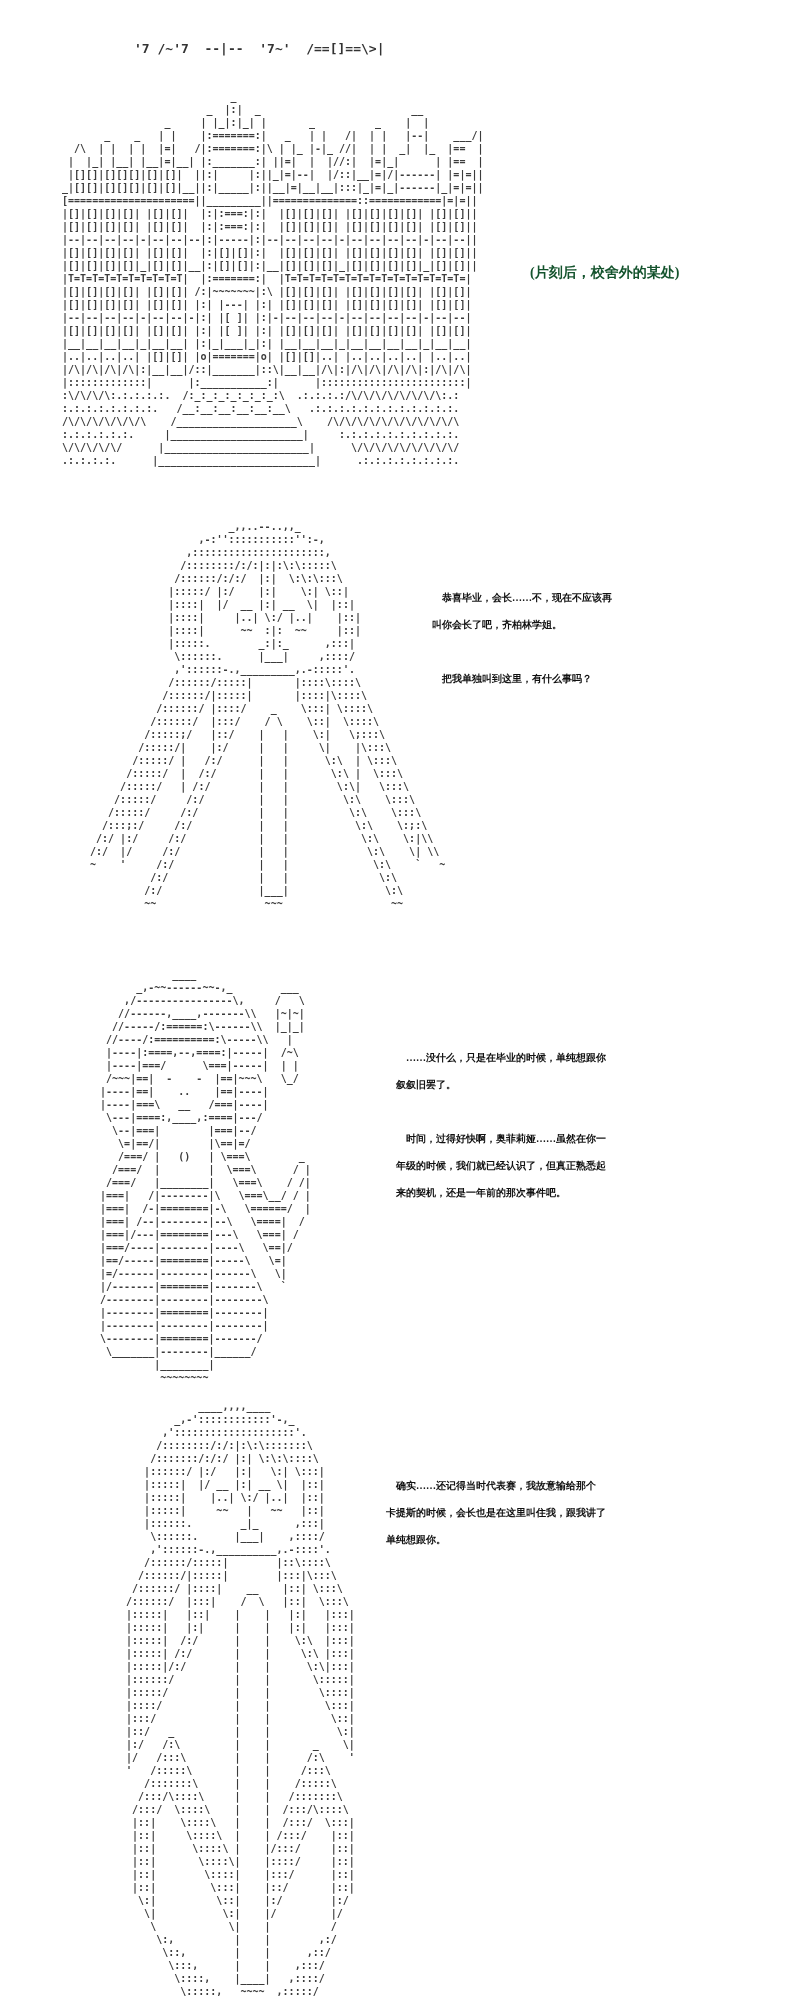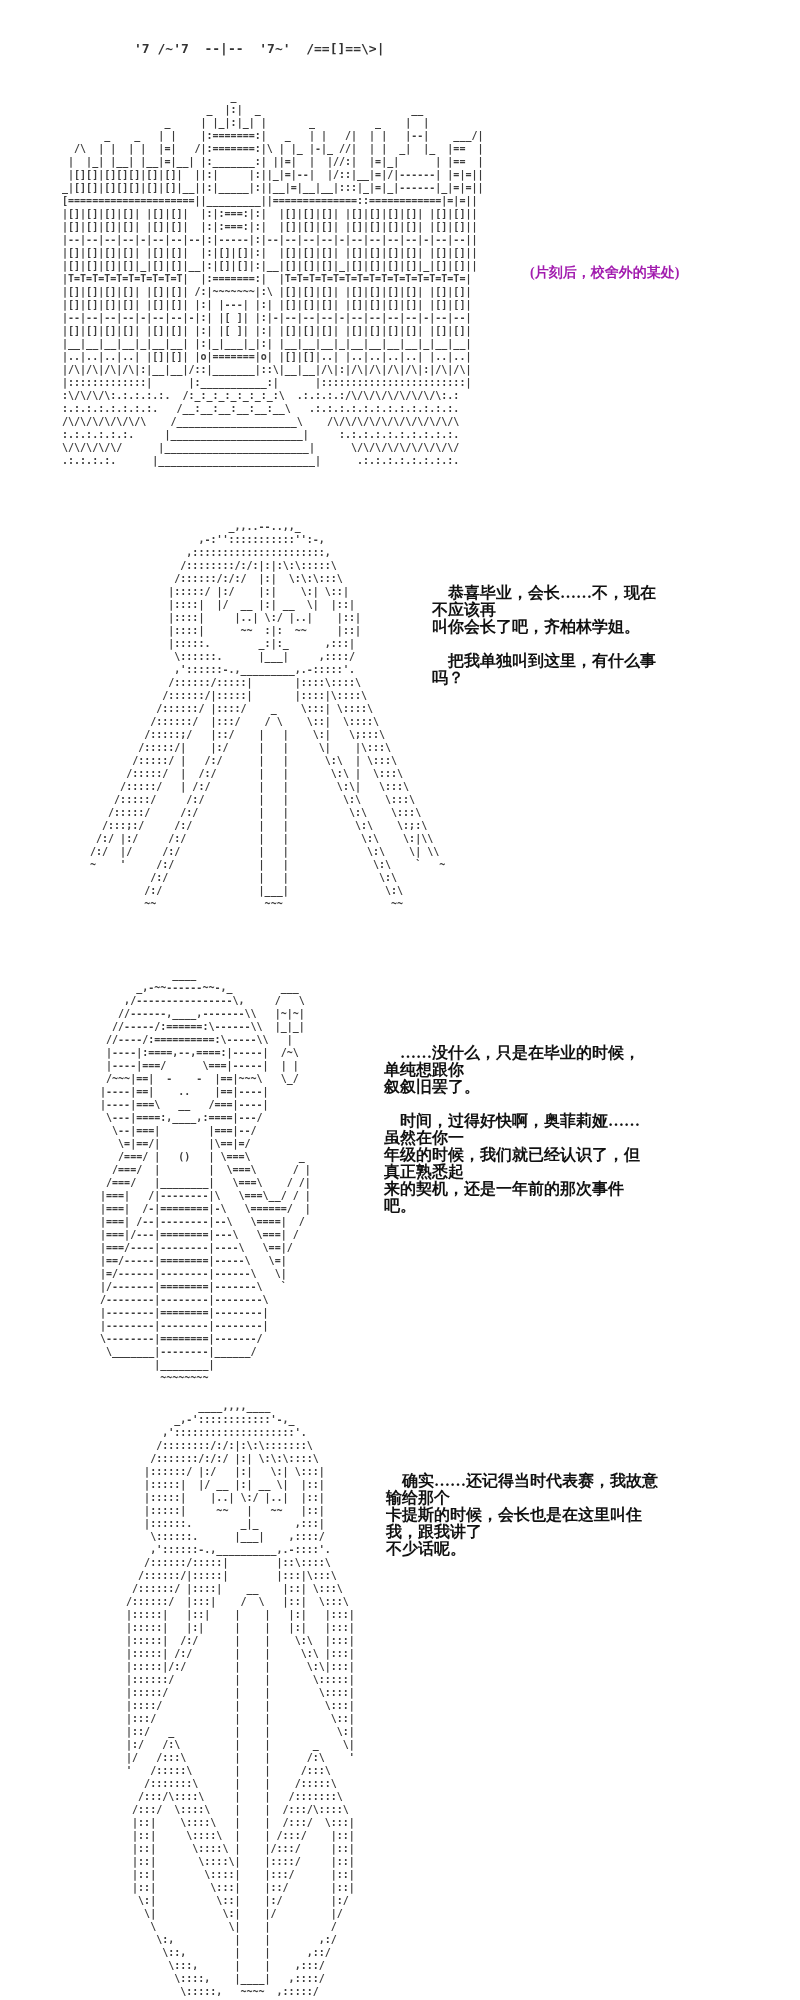--- a/index.html
+++ b/index.html
@@ -23,33 +23,33 @@
     line-height: 13px;
   }
   .aa-top   { left: 86px;  top: -7px; font-size: 13px; line-height: 15px; color: #333; }
   .aa-building { left: 2px;  top: 42px; }
   .aa-char1 { left: 36px;  top: 472px; }
   .aa-char2 { left: 40px;  top: 920px; }
   .aa-char3 { left: 60px;  top: 1352px; }
   .caption {
     position: absolute;
     left: 482px; top: 216px;
-    font-size: 14px; color: #a21caf;
+    font-size: 14px; color: #14532d;
     font-family: "Liberation Serif", "DejaVu Serif", serif;
   }
   .dialogue {
     position: absolute;
-    font-size: 16px;
-    line-height: 17px;
+    font-size: 10px;
+    line-height: 27px;
     color: #111111;
     white-space: pre-line;
     font-family: "Liberation Serif", "DejaVu Serif", serif;
   }
   .d1 { left: 384px; top: 536px; width: 260px; }
-  .d2 { left: 336px; top: 996px; width: 300px; }
+  .d2 { left: 348px; top: 996px; width: 300px; }
   .d3 { left: 338px; top: 1424px; width: 310px; }
 </style>
 </head>
 <body>
 
 <div class="page">
 
   <pre class="aa aa-top">'7 /~'7  --|--  '7~'  /==[]==\&gt;|</pre>
 
   <pre class="aa aa-building">                              _
@@ -206,15 +206,15 @@
           \:::,      |    |    ,:::/
            \::::,    |____|   ,::::/
             \:::::,   ~~~~  ,:::::/
              \::::::,     ,::::::/
               \:::::::,  ,:::::::/
                \::::::::,::::::::/
                 ~~~~~~~~~~~~~~~~~</pre>
 
   <div class="dialogue d3">　确实……还记得当时代表赛，我故意输给那个
 卡提斯的时候，会长也是在这里叫住我，跟我讲了
-不少话呢。</div>
+单纯想跟你。</div>
 
 </div>
 
 </body></html>

